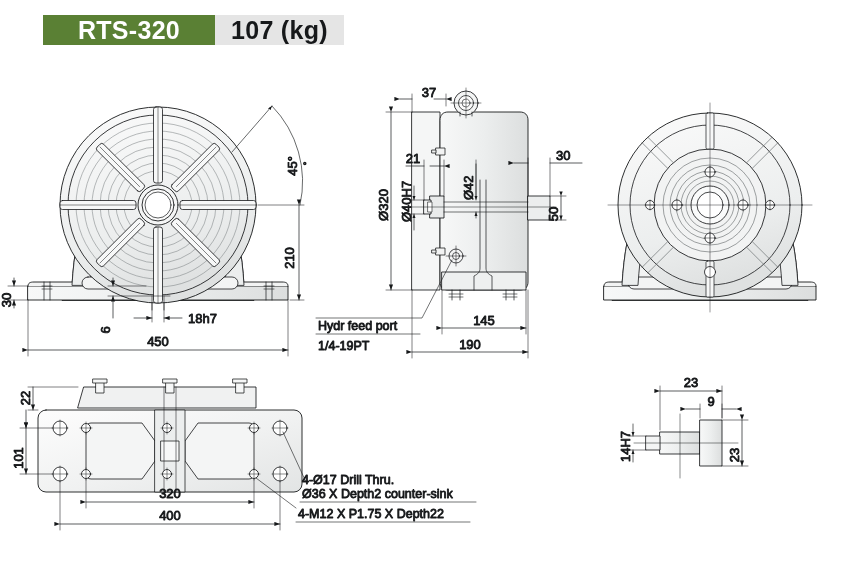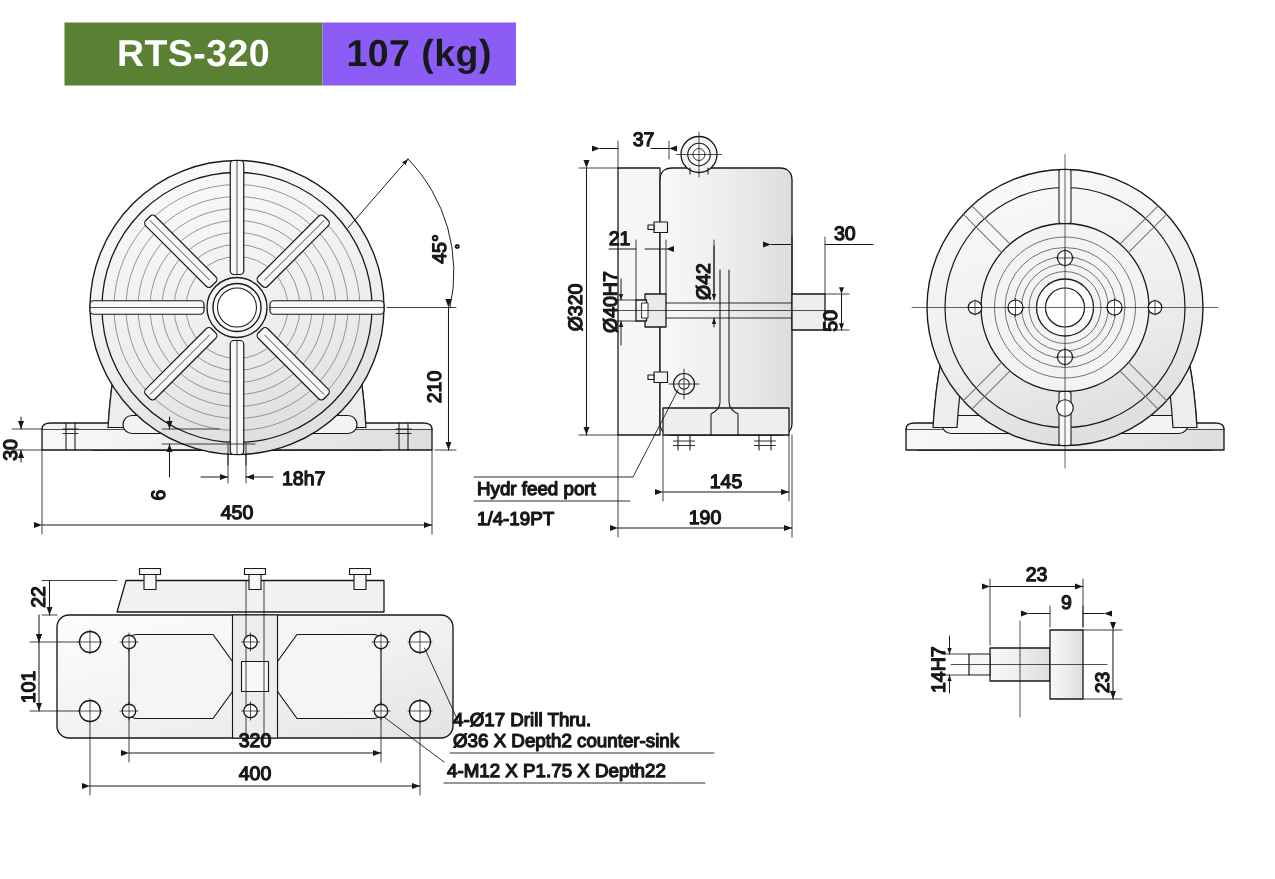--- a/index.html
+++ b/index.html
@@ -1,24 +1,24 @@
 <!DOCTYPE html>
 <html><head>
 <meta charset="utf-8">
 <style>
   html,body{margin:0;padding:0;background:#ffffff;}
   body{width:850px;height:586px;position:relative;overflow:hidden;
        font-family:"Liberation Sans", sans-serif;color:#1a1a1a;}
 
   
-  #header{position:absolute;left:43px;top:15px;display:flex;height:42px;}
+  #header{position:absolute;left:43px;top:15px;display:flex;height:30px;}
   #model-box{background:#5a8034;color:#ffffff;font-size:25px;font-weight:bold;
              display:flex;align-items:center;justify-content:center;
              padding:0 18px;min-width:136px;letter-spacing:.3px;}
-  #weight-box{background:#8b5cf6;color:#16181a;font-size:25px;font-weight:bold;
+  #weight-box{background:#e5e5e5;color:#16181a;font-size:25px;font-weight:bold;
               display:flex;align-items:center;justify-content:center;
               padding:0 16px;min-width:86px;letter-spacing:.3px;}
 
   
   #drawing{position:absolute;left:0;top:0;width:850px;height:586px;}
   #drawing svg{display:block;}
 
   .dimtxt{font-family:"Liberation Sans", sans-serif;font-size:13px;fill:#16181a;}
   .notetxt{font-family:"Liberation Sans", sans-serif;font-size:12.5px;fill:#16181a;}
 </style>

